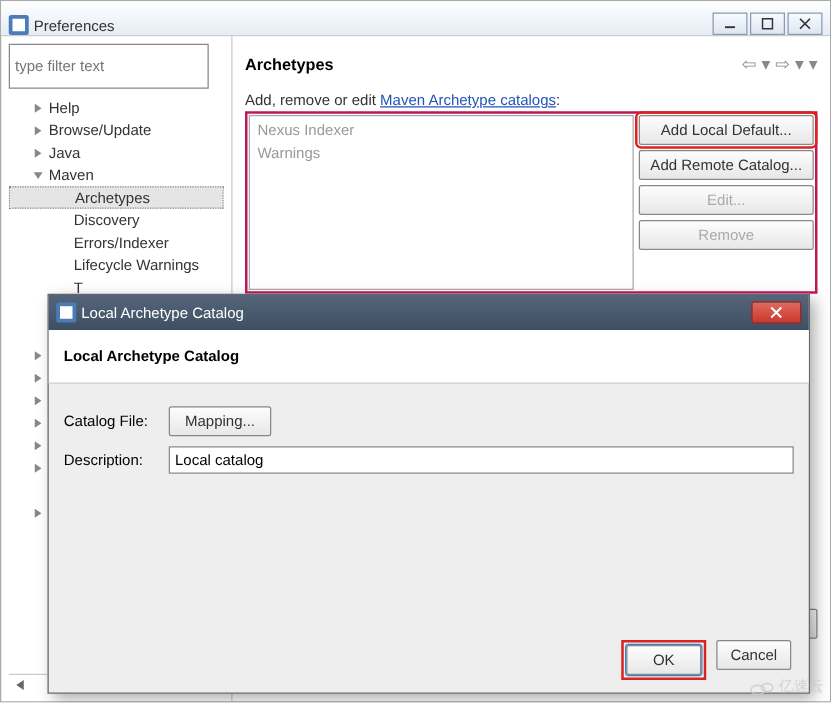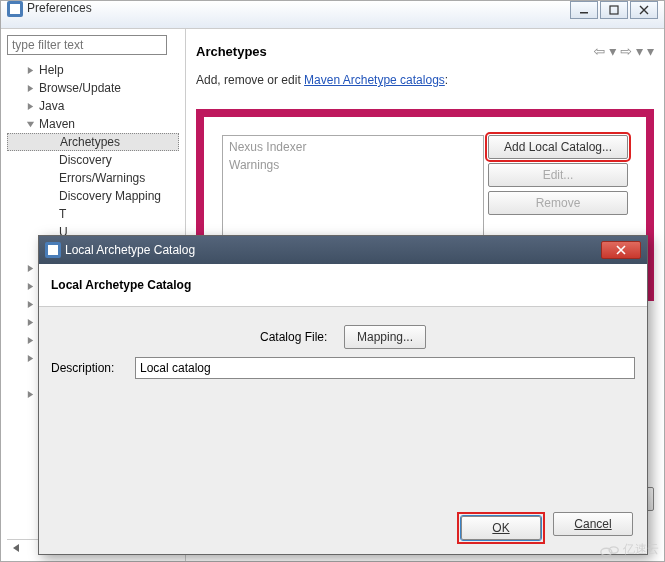--- a/index.html
+++ b/index.html
@@ -1,84 +1,84 @@
 <!DOCTYPE html>
 <html><head>
 <meta charset="utf-8">
 <style>
 * { box-sizing: border-box; font-family: "Segoe UI", Tahoma, sans-serif; font-size: 12px; }
 body { margin: 0; background: #f0f0f0; width: 665px; height: 562px; position: relative; overflow: hidden; }
 
 
 .pref-window { position: absolute; left: 0; top: 0; width: 665px; height: 562px; background: #fff; border: 1px solid #aaa; }
-.titlebar { height: 28px; background: linear-gradient(#fff,#e5ecf5); display: flex; align-items: flex-start; padding: 0 6px; border-bottom: 1px solid #ccc; }
+.titlebar { height: 28px; background: linear-gradient(#fff,#e5ecf5); display: flex; align-items: flex-end; padding: 0 6px; border-bottom: 1px solid #ccc; }
 .titlebar .title { flex: 1; font-size: 12px; color: #333; }
 .win-icon { width: 16px; height: 16px; margin-right: 4px; background: #4a7db8; border-radius: 2px; display: inline-block; position: relative; }
 .win-icon::after { content: ""; position: absolute; inset: 3px; background: #fff; }
 .win-btns { display: flex; gap: 2px; }
 .win-btn { width: 28px; height: 18px; border: 1px solid #8a9bb0; background: linear-gradient(#f7fbff,#dde6f1); display:flex; align-items:center; justify-content:center; font-size:11px; color:#444; cursor:pointer; }
 .win-btn svg { width:10px; height:10px; }
 
 .content { display: flex; height: calc(100% - 28px); }
 
 
 .left-panel { width: 185px; border-right: 1px solid #ccc; padding: 6px; display:flex; flex-direction:column; }
-.filter-input { width: 160px; height: 20px; border: 1px solid #888; padding: 2px 4px; }
+.filter-input { width: 160px; height: 36px; border: 1px solid #888; padding: 2px 4px; }
 .tree { margin-top: 6px; overflow-y: auto; flex:1; }
 .tree-item { display: flex; align-items: center; height: 18px; padding-left: 4px; color: #333; cursor: pointer; white-space: nowrap; }
 .tree-arrow { width: 10px; height: 10px; margin-right: 4px; display:flex; align-items:center; justify-content:center; }
 .tree-arrow svg { width:9px; height:9px; fill:#888; }
 .tree-indent1 { padding-left: 18px; }
 .tree-indent2 { padding-left: 38px; }
 .tree-indent3 { padding-left: 52px; }
 .tree-item.selected { background: #e5e5e5; border: 1px dotted #888; }
 .scroll-hint { height: 16px; border-top: 1px solid #ccc; display:flex; align-items:center; justify-content:flex-start; padding:0 4px; }
 .scroll-hint svg { width:10px;height:10px;fill:#666; }
 
 
 .right-panel { flex: 1; padding: 8px 10px; position: relative; }
 .page-header { display: flex; align-items: center; justify-content: space-between; height: 28px; }
 .page-header h2 { margin: 0; font-size: 13px; font-weight: bold; }
 .nav-arrows { display:flex; gap:4px; align-items:center; }
 .nav-arrows span { color:#888; cursor:pointer; font-size:14px; }
 .desc-row { margin-top: 8px; color: #333; }
 .desc-row a { color: #2255bb; }
 
-.list-row { display: flex; margin-top: 22px; border:8px solid #be185d; padding:18px; }
+.list-row { display: flex; margin-top: 2px; border:2px solid #be185d; padding:1px; }
 .catalog-list { flex: 1; border: 1px solid #aaa; background: #fff; height: 140px; padding: 4px 6px; }
 .catalog-list div { color: #999; height: 18px; }
 .side-btns { width: 140px; margin-left: 4px; display: flex; flex-direction: column; gap: 4px; }
 .btn { height: 24px; border: 1px solid #888; background: linear-gradient(#fdfdfd,#e7e7e7); color:#333; display:flex; align-items:center; justify-content:center; cursor:pointer; border-radius:2px; }
 .btn.hl { outline:2px solid #d22; outline-offset:1px; }
 .btn.disabled { color:#aaa; }
 
 .bottom-btn { position:absolute; right:10px; bottom:50px; width:50px; }
 
 .help-row { position:absolute; left:8px; bottom:8px; display:flex; gap:6px; }
 .round-btn { width:22px;height:22px;border:1px solid #aaa;border-radius:50%;background:linear-gradient(#fff,#e8e8e8);display:flex;align-items:center;justify-content:center;color:#666;cursor:pointer; }
 
 
 .dialog { position: absolute; left: 38px; top: 235px; width: 610px; height: 320px; background: #eeeeee; border: 1px solid #666; box-shadow: 4px 4px 12px rgba(0,0,0,0.35); z-index: 10; }
 .dlg-titlebar { height: 28px; background: linear-gradient(#54647a, #3f4f63); display:flex; align-items:center; padding:0 6px; }
 .dlg-titlebar .title { flex:1; color:#fff; font-size:12px; }
 .close-btn { width: 40px; height: 18px; background: linear-gradient(#e06a5e,#c8382d); border:1px solid #9a2a20; border-radius:2px; color:#fff; display:flex; align-items:center; justify-content:center; font-size:10px; cursor:pointer; }
 .dlg-head { background:#fff; border-bottom:1px solid #ccc; padding:14px 12px; }
 .dlg-head b { font-size:12px; }
 .dlg-body { padding: 18px 12px; }
-.form-row { display:flex; align-items:center; margin-bottom:8px; gap:6px;justify-content:center; }
+.form-row { display:flex; align-items:center; margin-bottom:8px; gap:6px; }
 .form-row label { width: 78px; text-align:left; }
 .form-row input[type=text] { flex:1; height:22px; border:1px solid #888; padding:2px 4px; background:#fff; }
 .combo { position:relative; flex:1; }
 .combo input { width:100%; height:22px; border:1px solid #888; padding:2px 18px 2px 4px; }
 .combo .arrow { position:absolute; right:1px; top:1px; width:16px; height:20px; background:linear-gradient(#f5f5f5,#ddd); border-left:1px solid #aaa; display:flex;align-items:center;justify-content:center; }
 .combo .arrow svg { width:8px;height:8px;fill:#333; }
 .browse-btn { width:82px; }
 
 .dlg-footer { position:absolute; bottom:10px; right:14px; display:flex; gap:8px; }
-.dlg-footer .btn { width:80px;text-decoration:underline; }
+.dlg-footer .btn { width:60px; }
 .ok-wrap { border:2px solid #d22; padding:2px; }
 .btn.default { outline:1px solid #3b82c4; }
 
 
 .wm { position:absolute; right:6px; bottom:4px; display:flex; align-items:flex-end; gap:2px; color:#ccc; font-size:11px; z-index:20; opacity:0.8; }
 .wm svg { width:22px;height:14px; }
 </style>
 </head>
 <body>
 
@@ -141,24 +141,24 @@
             </span>
             <span>Maven</span>
           </div>
         <div class="tree-item tree-indent3 selected">
             <span>Archetypes</span>
           </div>
         <div class="tree-item tree-indent3">
             <span>Discovery</span>
           </div>
         <div class="tree-item tree-indent3">
-            <span>Errors/Warnings</span>
-          </div>
-        <div class="tree-item tree-indent3">
-            <span>Discovery Mapping</span>
+            <span>Errors/Indexer</span>
+          </div>
+        <div class="tree-item tree-indent3">
+            <span>Lifecycle Warnings</span>
           </div>
         <div class="tree-item tree-indent3">
             <span>T</span>
           </div>
         <div class="tree-item tree-indent3">
             <span>U</span>
           </div>
         <div class="tree-item tree-indent3">
             <span>U</span>
           </div>
@@ -242,21 +242,22 @@
       </div>
       <div class="desc-row">
         <span>Add, remove or edit </span><a href="#">Maven Archetype catalogs</a><span>:</span>
       </div>
       <div class="list-row">
         <div class="catalog-list">
           <div>Nexus Indexer</div>
           <div>Warnings</div>
         </div>
         <div class="side-btns">
-          <div class="btn hl">Add Local Catalog...</div>
+          <div class="btn hl">Add Local Default...</div>
+          <div class="btn">Add Remote Catalog...</div>
           <div class="btn disabled">Edit...</div>
           <div class="btn disabled">Remove</div>
         </div>
       </div>
       <div class="btn bottom-btn">ly</div>
       <div class="help-row">
         <div class="round-btn">?</div>
         <div class="round-btn">
             <svg viewBox="0 0 10 10">
               <path d="M3 1 L3 6 M1 4 L3 6 L5 4 M7 9 L7 4 M5 6 L7 4 L9 6" stroke="#777" stroke-width="1.2" fill="none"></path>

